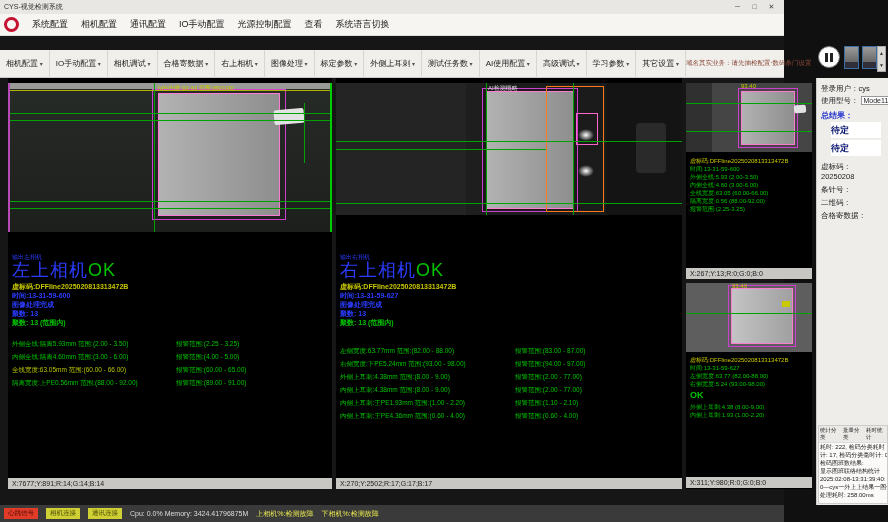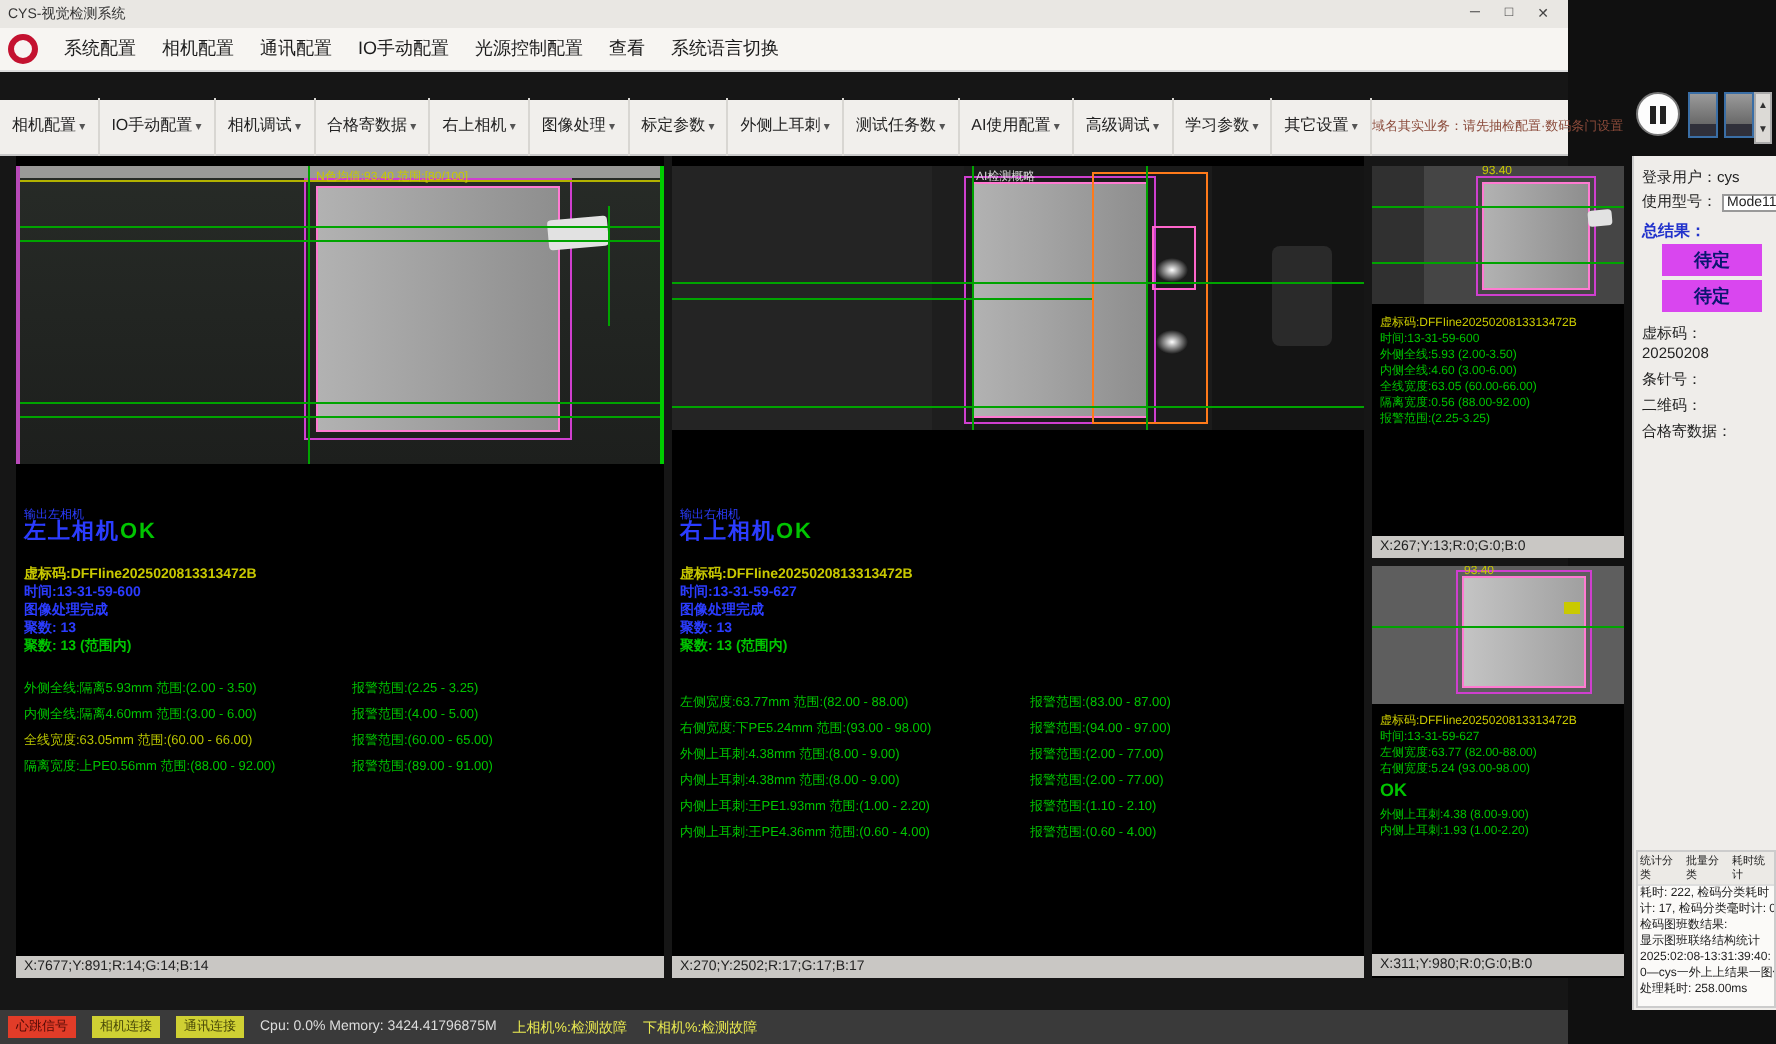--- a/index.html
+++ b/index.html
@@ -41,35 +41,35 @@
 .prect{position:absolute;border:1px solid #ff66cc}
 .glow{position:absolute;background:radial-gradient(closest-side,#fff,rgba(255,255,255,0));border-radius:50%}
 .tabpiece{position:absolute;background:#e2e2e2;border-radius:2px;transform:rotate(-5deg)}
 .ov-label{position:absolute;font-size:6px;color:#c9c900;white-space:nowrap}
 .info{position:absolute;left:0;top:0;width:100%;height:100%}
 .t-blue{color:#2b3cff}
 .t-green{color:#00c400}
 .t-yellow{color:#c8c800}
 .t-warn{color:#b8c400}
 .cam-tag{font-size:6px}
-.cam-title{font-size:11px;font-weight:bold;letter-spacing:1px;white-space:nowrap}
+.cam-title{font-size:18px;font-weight:normal;letter-spacing:1px;white-space:nowrap}
 .line7{font-size:7px;font-weight:bold;white-space:nowrap}
 .meas-row{position:absolute;display:flex;width:100%;font-size:6.5px;white-space:nowrap}
 .meas-row .mtext{width:50%;padding-left:4px;overflow:hidden}
 .meas-row .malarm{padding-left:6px}
 .pstatus{position:absolute;left:0;width:100%;height:11px;background:#c9c7c4;color:#222;font-size:7px;line-height:11px;padding-left:4px;white-space:nowrap}
 .tinyline{position:absolute;left:0;font-size:6px;white-space:nowrap;padding-left:4px}
 .ok-big{position:absolute;left:4px;font-size:9px;font-weight:bold}
 
 .sidebar{position:absolute;left:816px;top:78px;width:72px;height:427px;background:#efedea;border-left:1px solid #ccc}
 .sb-row{position:absolute;left:4px;font-size:7.5px;color:#222;white-space:nowrap}
 .sb-strong{font-weight:normal}
 .sb-blue{color:#2233cc;font-weight:bold;font-size:8px}
 .sb-input{background:#fff;border:1px solid #999;padding:0 2px;font-size:7px;margin-left:2px}
-.resbox{position:absolute;left:14px;width:50px;height:16px;background:#d946ef;color:#0a1670;font-size:9px;font-weight:bold;text-align:center;line-height:16px}
+.resbox{position:absolute;left:14px;width:50px;height:16px;background:#ffffff;color:#0a1670;font-size:9px;font-weight:bold;line-height:16px}
 .stats{position:absolute;left:1px;top:347px;width:70px;height:79px;background:#fbfaf8;border:1px solid #ccc;font-size:6px;color:#222;overflow:hidden}
 .stats .tabs{display:flex;gap:3px;border-bottom:1px solid #ddd;padding:1px;font-size:5.5px;background:#eceae6}
 .stats .sline{padding:0 1px;line-height:8px;white-space:nowrap;overflow:hidden}
 
 .bbar{position:absolute;left:0;top:505px;width:100%;height:17px;background:#3a3a3a;display:flex;align-items:center;gap:8px;padding-left:4px;font-size:7px;color:#ddd;white-space:nowrap}
 .badge{font-size:6.5px;padding:1px 4px}
 .badge.red{background:#e23c28;color:#500a05}
 .badge.yellow{background:#cfd033;color:#4a4a08}
 .warn-txt{color:#e8e850}
 </style>

